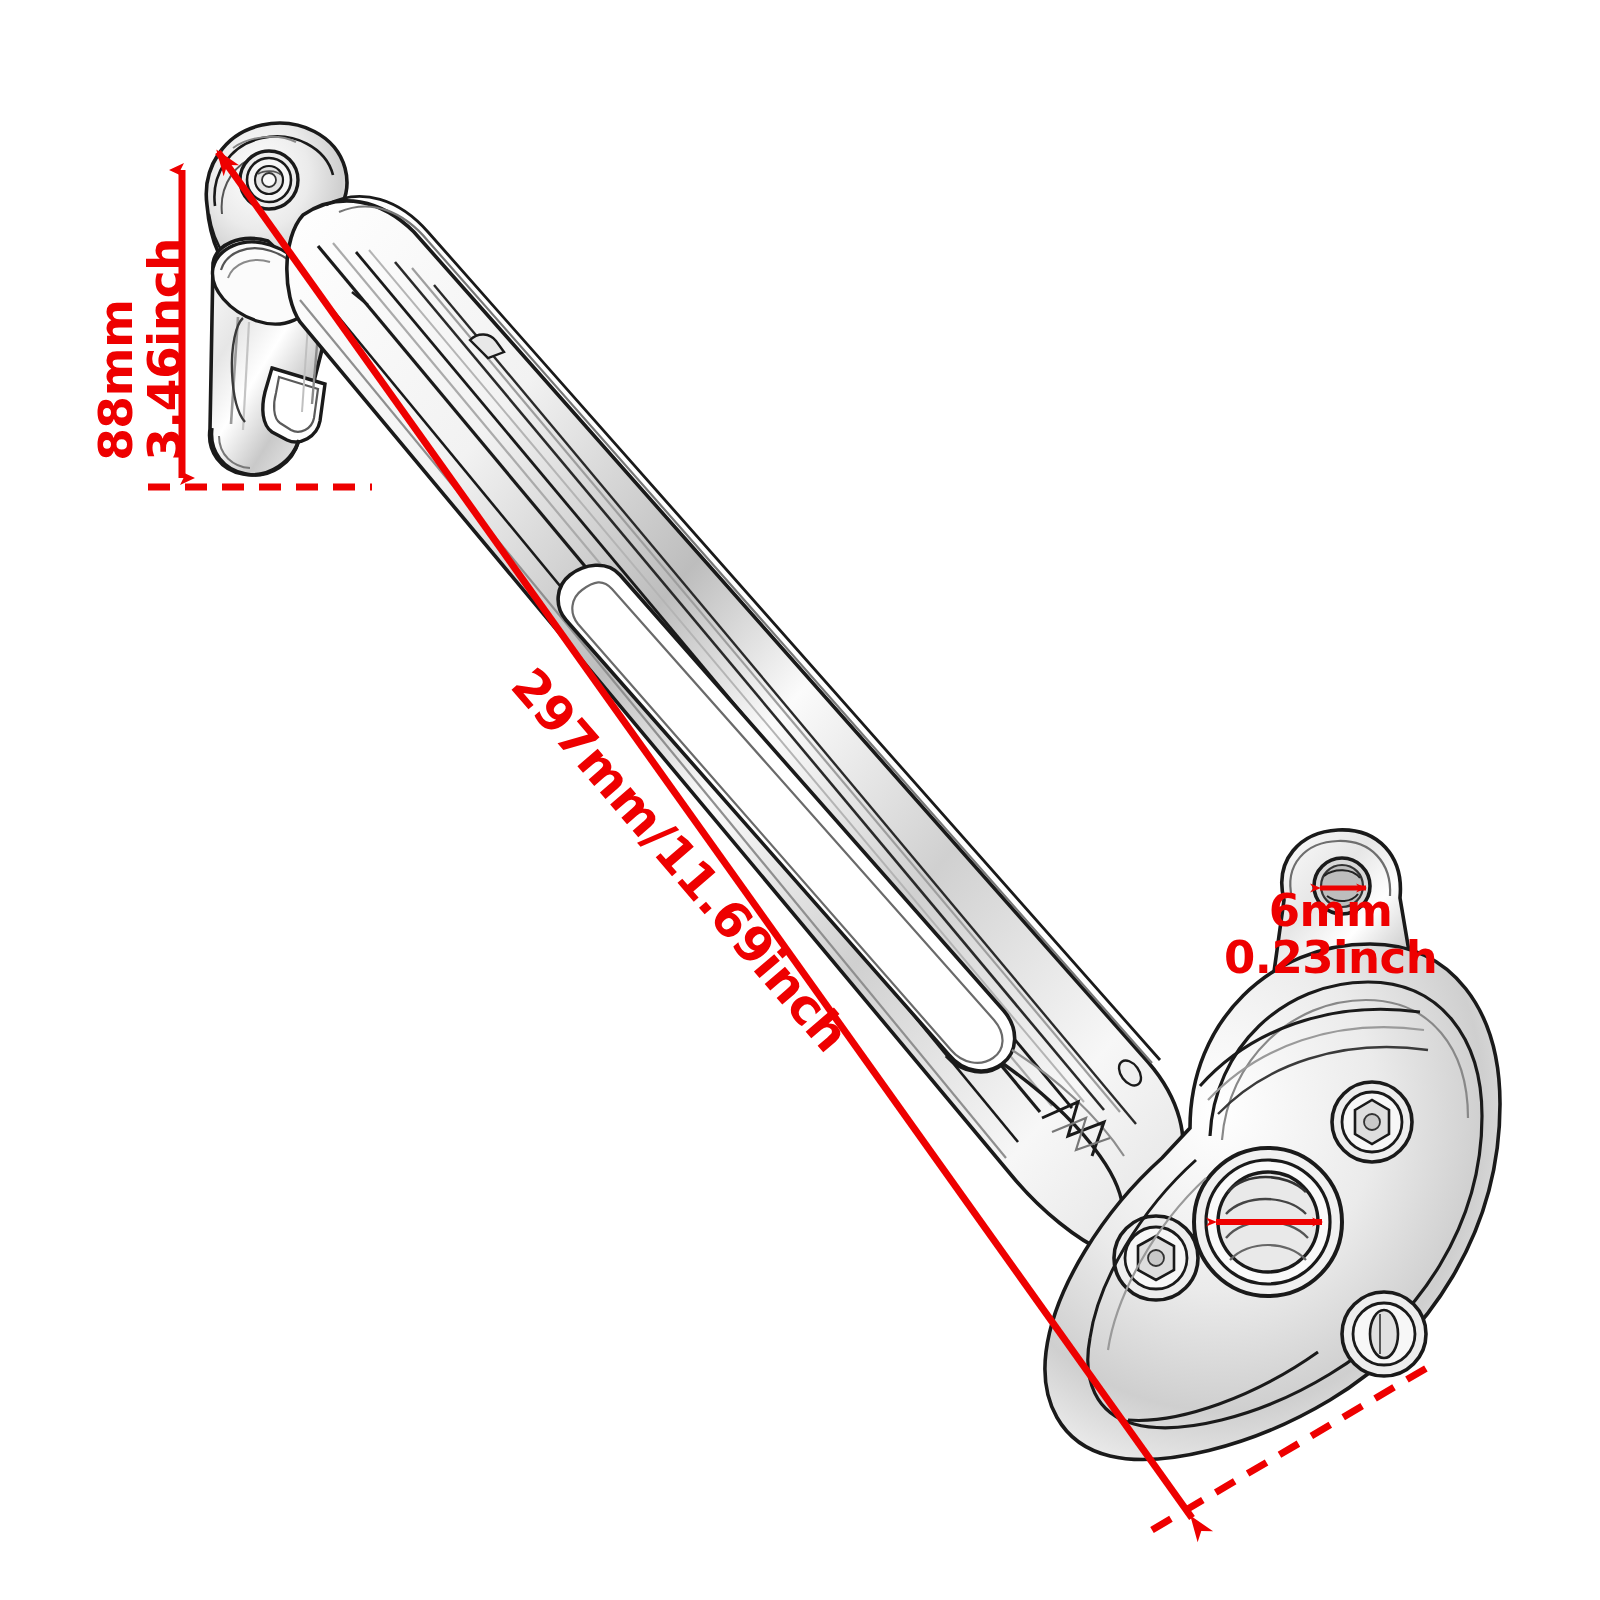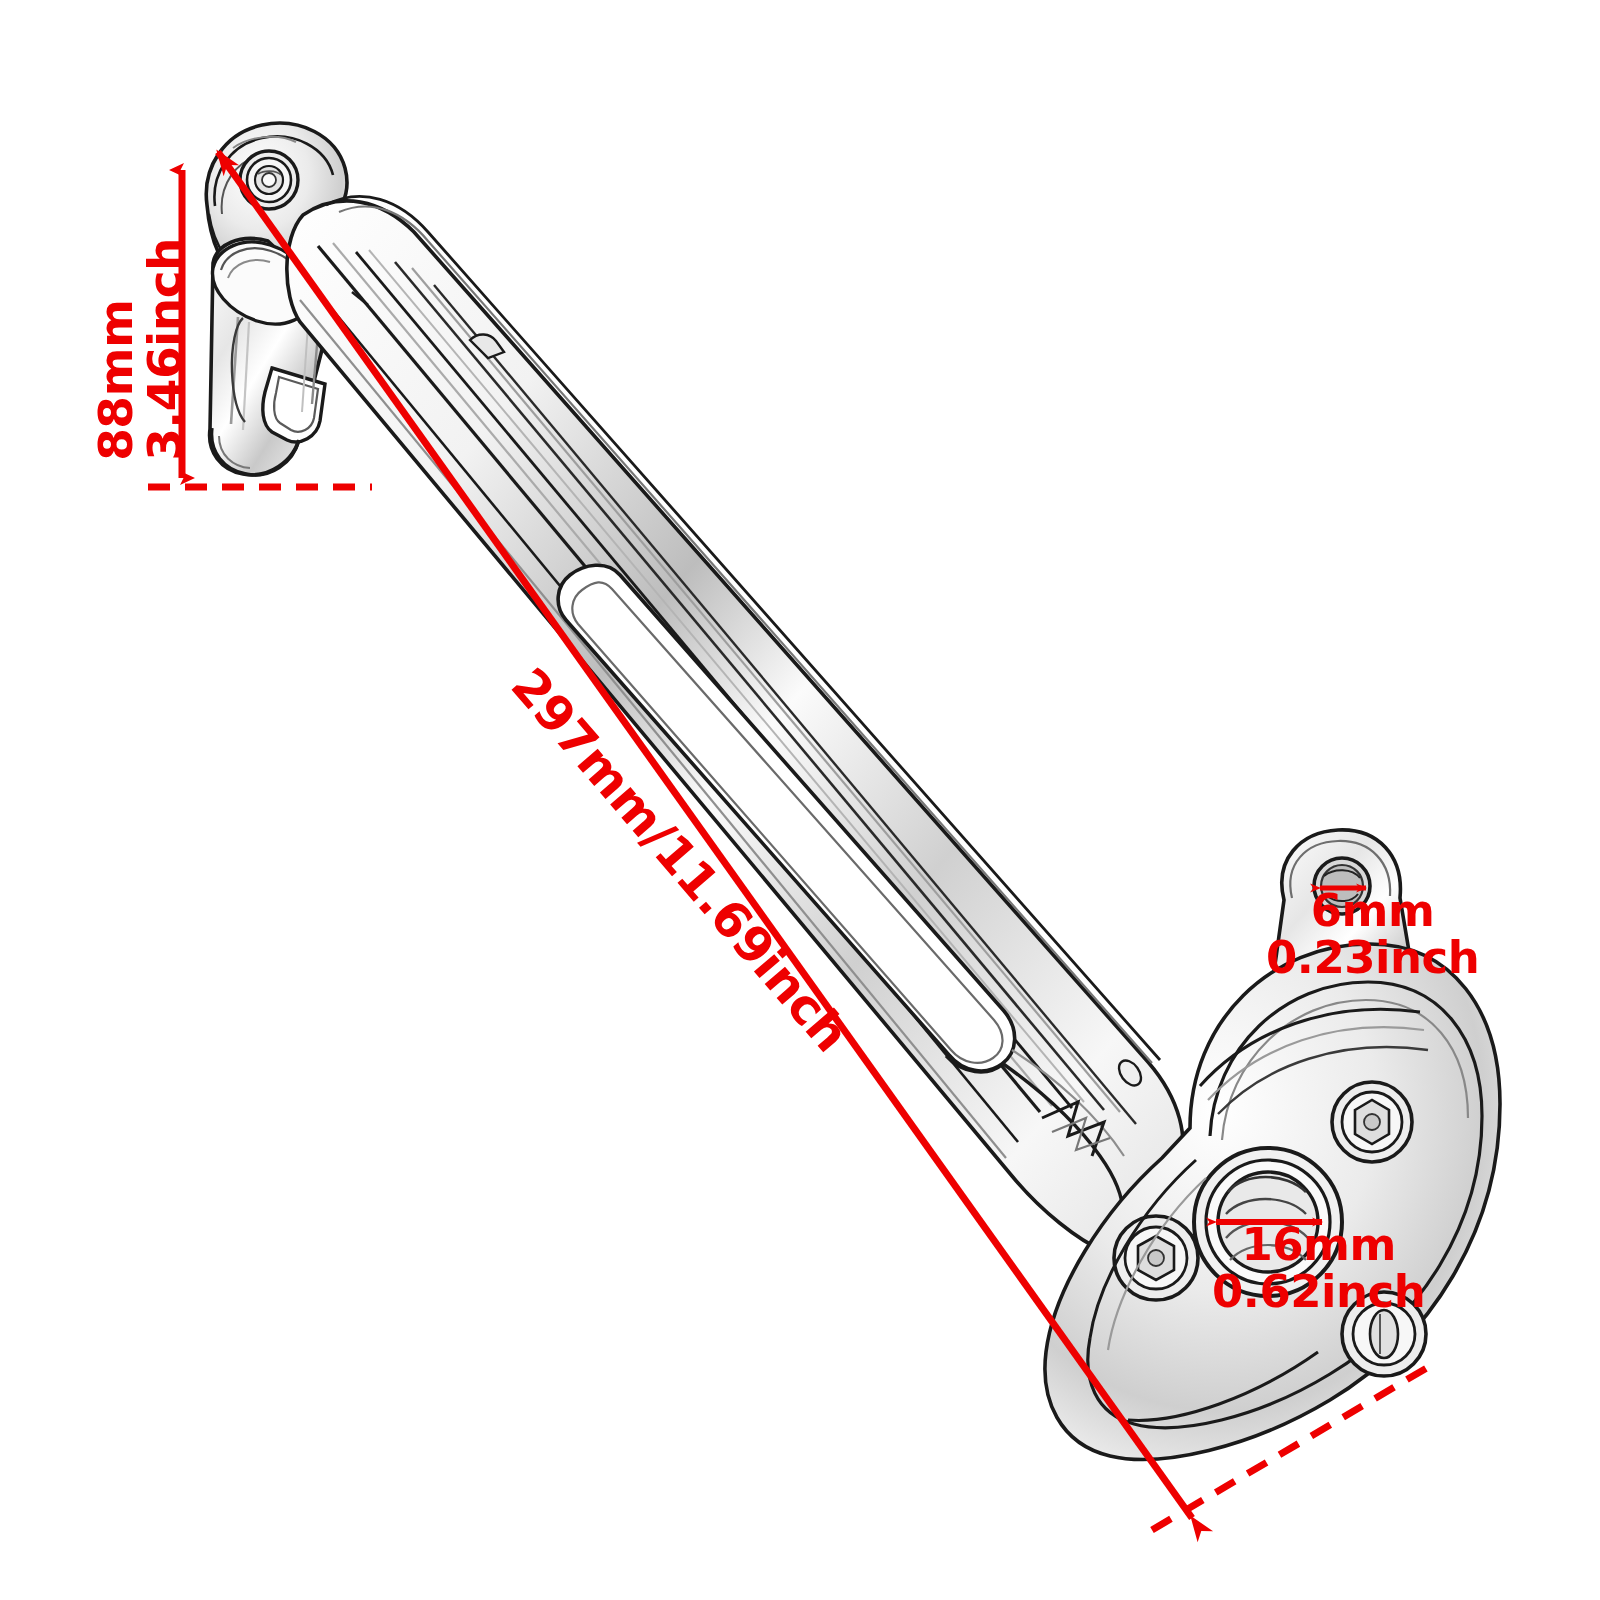--- a/index.html
+++ b/index.html
@@ -40,21 +40,21 @@
   }
   #label-height .ln { display: block; }
   #label-length {
     left: 540px;
     top: 660px;
     font-size: 49px;
     transform-origin: left top;
     transform: rotate(49.3deg);
   }
   #label-hole6 {
-    left: 1266px;
+    left: 1224px;
     top: 888px;
     font-size: 45px;
     text-align: center;
   }
   #label-hole6 .ln { display: block; }
   #label-bore16 {
     left: 1212px;
     top: 1222px;
     font-size: 45px;
     text-align: center;
@@ -301,18 +301,14 @@
     <span class="ln">3.46inch</span>
   </div>
 
   <div class="dim-label" id="label-length">297mm/11.69inch</div>
 
   <div class="dim-label" id="label-hole6">
     <span class="ln">6mm</span>
     <span class="ln">0.23inch</span>
   </div>
 
-  <div class="dim-label" id="label-bore16">
-    <span class="ln">16mm</span>
-    <span class="ln">0.62inch</span>
-  </div>
 
 </div>
 
 </body></html>

